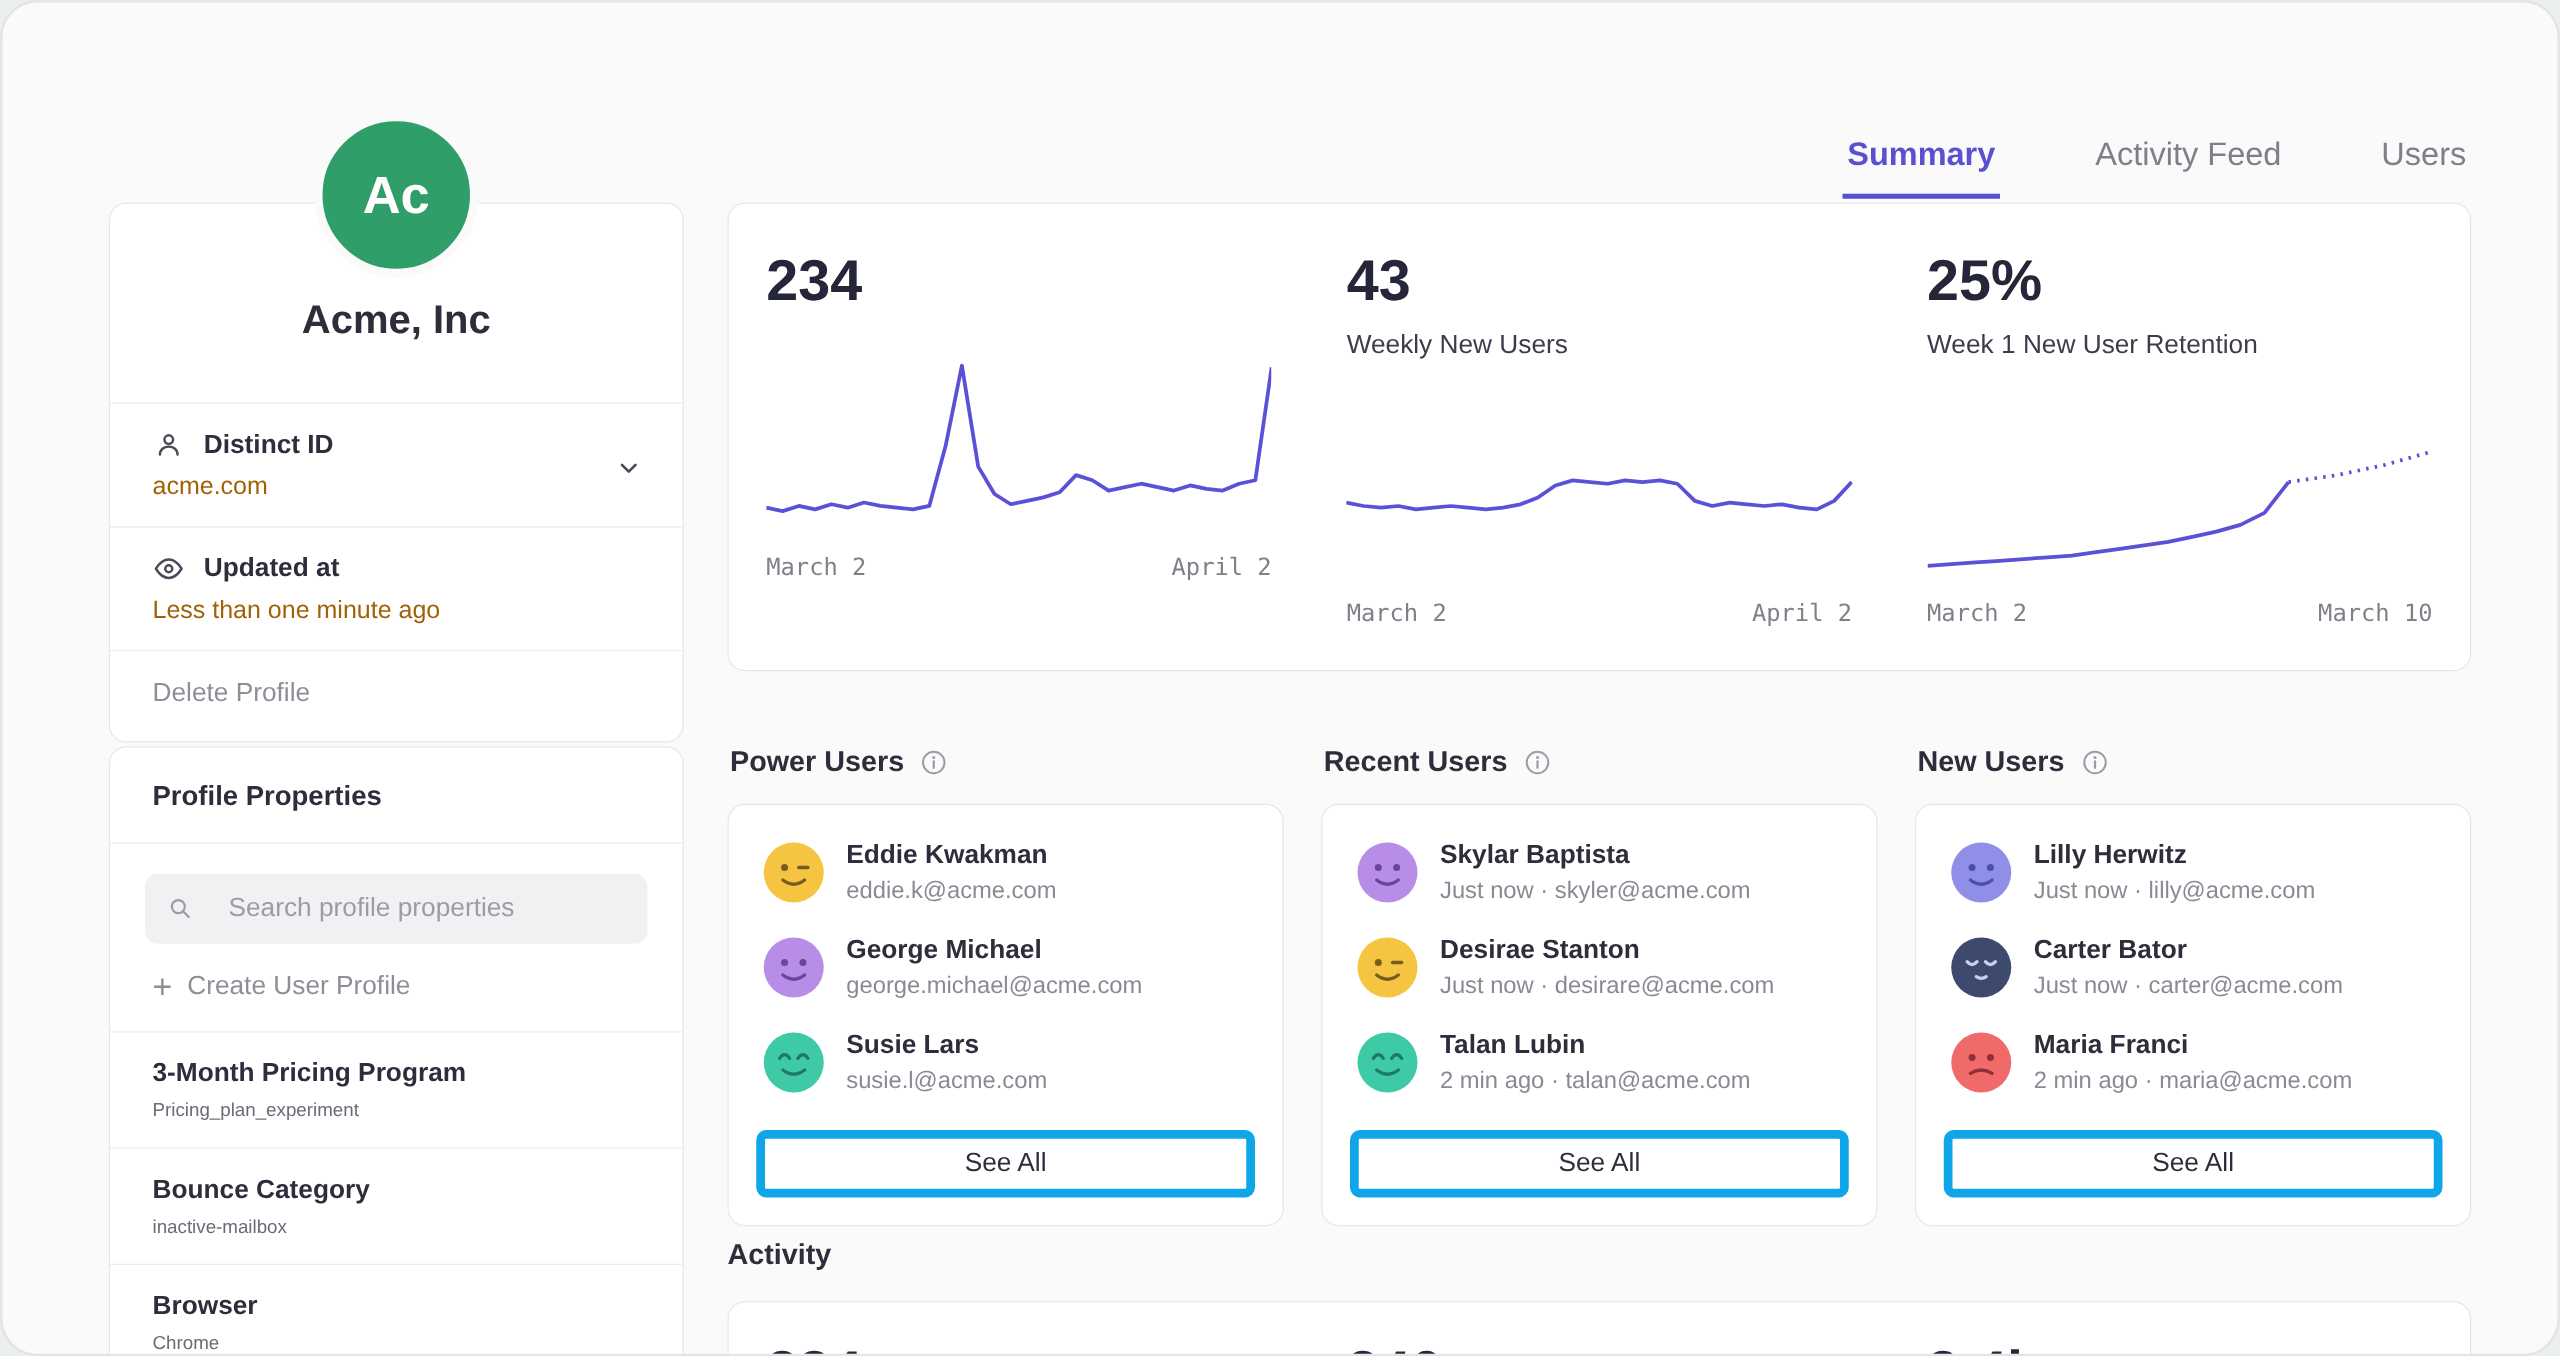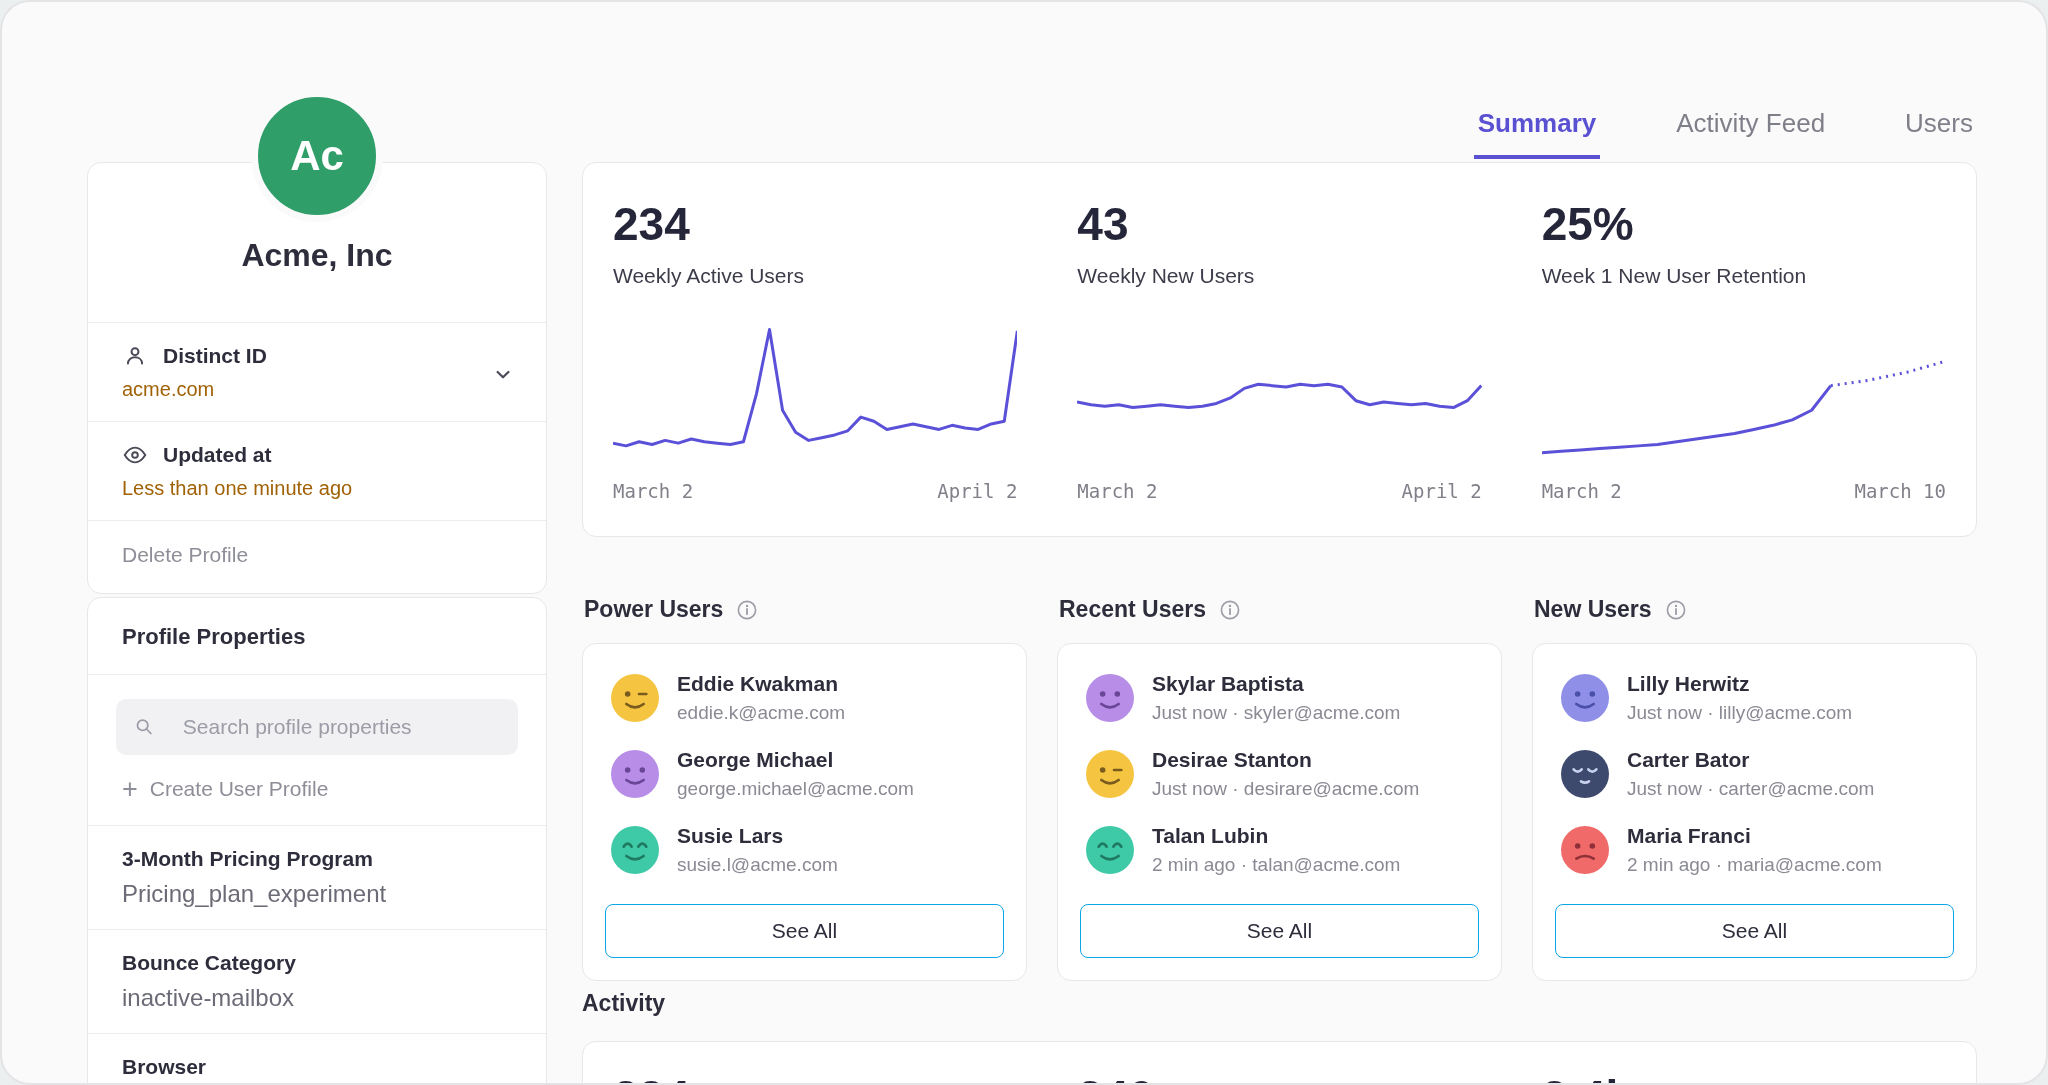--- a/index.html
+++ b/index.html
@@ -28,21 +28,21 @@
   .props-title { padding:26px 34px 24px; font-size:22px; font-weight:bold; color:#2d2d3c; }
   .search-box { margin:24px 28px 0; height:56px; background:#f1f1f4; border-radius:10px;
     display:flex; align-items:center; gap:28px; padding:0 18px; }
   .search-box input { border:none; outline:none; background:transparent; font-family:"Liberation Sans",sans-serif;
     font-size:21px; color:#3a3a46; width:100%; }
   .search-box input::placeholder { color:#9c9ca6; }
   .create-row { display:flex; align-items:center; gap:12px; margin:22px 34px 24px; font-size:21px; color:#8e8e98; cursor:pointer; }
   .plus-glyph { font-size:27px; line-height:20px; color:#8e8e98; }
   .prop-item { padding:21px 34px; }
   .prop-label { font-size:21px; font-weight:bold; color:#2d2d3c; }
-  .prop-value { margin-top:9px; font-size:24px; color:#6b6b77; }
+  .prop-value { margin-top:9px; font-size:15px; color:#6b6b77; }
 
   
   .main { position:absolute; left:580px; top:0; width:1395px; }
   .tabs { display:flex; justify-content:flex-end; gap:72px; padding-top:106px; }
   .tab { font-size:26px; color:#7f7f8a; padding:0 4px 16px; cursor:pointer; border-bottom:4px solid transparent; }
   .tab.active { color:var(--accent); border-bottom-color:var(--accent); font-weight:bold; }
 
   .stats-card { position:absolute; top:160px; left:0; right:0; height:375px;
     display:grid; grid-template-columns:1fr 1fr 1fr; }
   .stat-col { padding:34px 30px 0; }
@@ -56,21 +56,21 @@
   .lists { position:absolute; top:594px; left:0; right:0;
     display:grid; grid-template-columns:1fr 1fr 1fr; gap:30px; }
   .list-header { display:flex; align-items:center; gap:13px; margin:0 0 20px 2px;
     font-size:23px; font-weight:bold; color:#2d2d3c; }
   .list-card { padding:16px 22px 22px; }
   .user-row { display:flex; align-items:center; gap:18px; padding:12px 6px; }
   .avatar { width:48px; height:48px; border-radius:50%; flex:0 0 48px; overflow:hidden; }
   .avatar svg { display:block; width:100%; height:100%; }
   .user-name { font-size:21px; font-weight:bold; color:#2d2d3c; cursor:pointer; }
   .user-meta { margin-top:6px; font-size:19px; color:#8a8a94; }
-  .see-all { margin-top:16px; width:100%; height:54px; background:#fff; border:1px solid #0ea5e9; border-radius:8px;
+  .see-all { margin-top:16px; width:100%; height:54px; background:#fff; border:7px solid #0ea5e9; border-radius:8px;
     font-family:"Liberation Sans",sans-serif; font-size:21px; color:#2d2d3c; cursor:pointer; }
 
   .activity { position:absolute; top:988px; left:0; right:0; }
   .activity-title { font-size:23px; font-weight:bold; color:#2d2d3c; }
   .activity-card { margin-top:24px; height:300px; display:grid; grid-template-columns:1fr 1fr 1fr; padding-top:28px; }
   .activity-stat { padding-left:30px; font-size:46px; font-weight:bold; color:#26263a; }
 
   .icon-stroke { stroke:#4a4a58; stroke-width:1.8; fill:none; stroke-linecap:round; stroke-linejoin:round; }
 </style>
 </head>
@@ -157,21 +157,20 @@
 
     <div class="tabs">
       <div class="tab active">Summary</div>
       <div class="tab">Activity Feed</div>
       <div class="tab">Users</div>
     </div>
 
     <div class="card stats-card">
       <div class="stat-col">
         <div class="stat-value">234</div>
-        <div class="stat-label">Weekly Active Users</div>
         <div class="chart">
             <svg viewBox="0 0 100 40" preserveAspectRatio="none">
               <polyline points="0.00,33.82 3.23,34.56 6.45,33.45 9.68,34.19 12.90,33.08 16.13,33.82 19.35,32.71 22.58,33.45 25.81,33.82 29.03,34.19 32.26,33.45 35.48,20.50 38.71,3.11 41.94,24.94 45.16,30.86 48.39,33.08 51.61,32.34 54.84,31.60 58.06,30.49 61.29,26.79 64.52,27.90 67.74,30.12 70.97,29.38 74.19,28.64 77.42,29.38 80.65,30.12 83.87,29.01 87.10,29.75 90.32,30.12 93.55,28.64 96.77,27.90 100.00,3.48" fill="none" stroke="#5b51d8" stroke-width="3" vector-effect="non-scaling-stroke" stroke-linejoin="round"></polyline>
             </svg>
           </div>
         <div class="axis">
           <span>March 2</span>
           <span>April 2</span>
         </div>
       </div>

